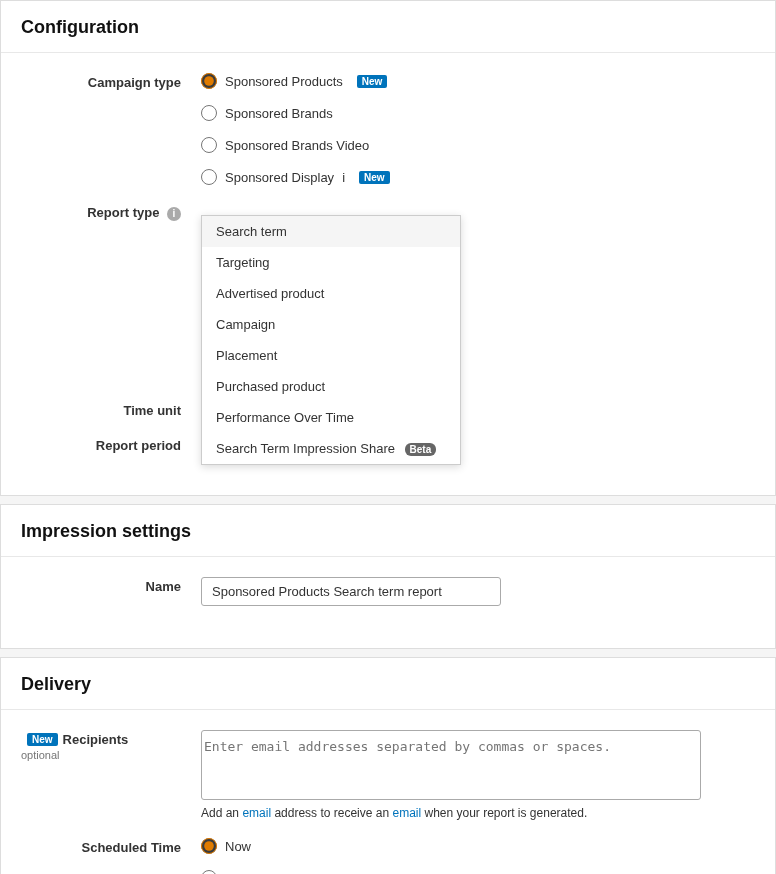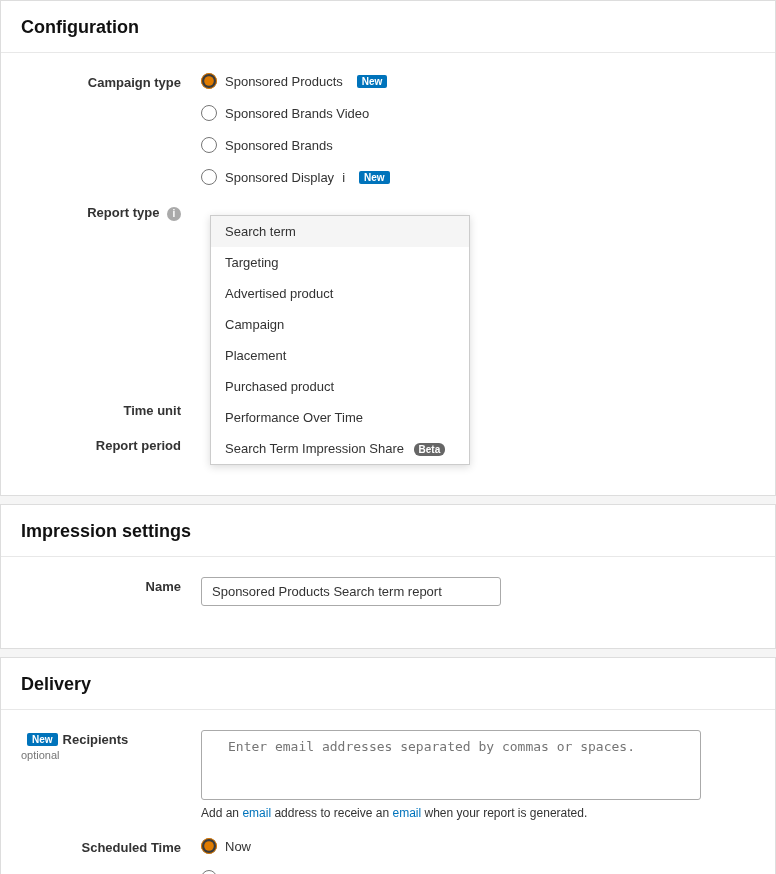--- a/index.html
+++ b/index.html
@@ -103,21 +103,21 @@
       vertical-align: middle;
     }
     
     .dropdown-container {
       position: relative;
       display: inline-block;
     }
     .dropdown-menu {
       position: absolute;
       top: 0;
-      left: 9px;
+      left: 0;
       background: #fff;
       border: 1px solid #ccc;
       box-shadow: 0 2px 8px rgba(0,0,0,0.15);
       z-index: 100;
       min-width: 240px;
       width: 260px;
     }
     .dropdown-item {
       padding: 8px 14px;
       cursor: pointer;
@@ -151,21 +151,21 @@
     }
     .recipients-optional {
       font-size: 11px;
       color: #767676;
       font-weight: normal;
       margin-top: 2px;
     }
     .email-input {
       width: 500px;
       height: 70px;
-      padding: 8px 26px;
+      padding: 8px 2px;
       border: 1px solid #aaa;
       border-radius: 3px;
       font-size: 13px;
       color: #999;
       resize: none;
       vertical-align: top;
     }
     .email-hint {
       margin-top: 6px;
       font-size: 12px;
@@ -191,25 +191,25 @@
         <div class="form-label">Campaign type</div>
         <div class="form-control">
           <div class="radio-group">
             <label class="radio-item">
               <input type="radio" name="campaign_type" checked="" style="">
               <span>Sponsored Products</span>
               <span class="badge-new">New</span>
             </label>
             <label class="radio-item">
               <input type="radio" name="campaign_type" style="">
+              <span>Sponsored Brands</span>
+            </label>
+            <label class="radio-item">
+              <input type="radio" name="campaign_type" style="">
               <span>Sponsored Brands Video</span>
-            </label>
-            <label class="radio-item">
-              <input type="radio" name="campaign_type" style="">
-              <span>Sponsored Brands</span>
             </label>
             <label class="radio-item">
               <input type="radio" name="campaign_type" style="">
               <span>Sponsored Display</span>
               <span class="info-icon">i</span>
               <span class="badge-new">New</span>
             </label>
           </div>
         </div>
       </div>

